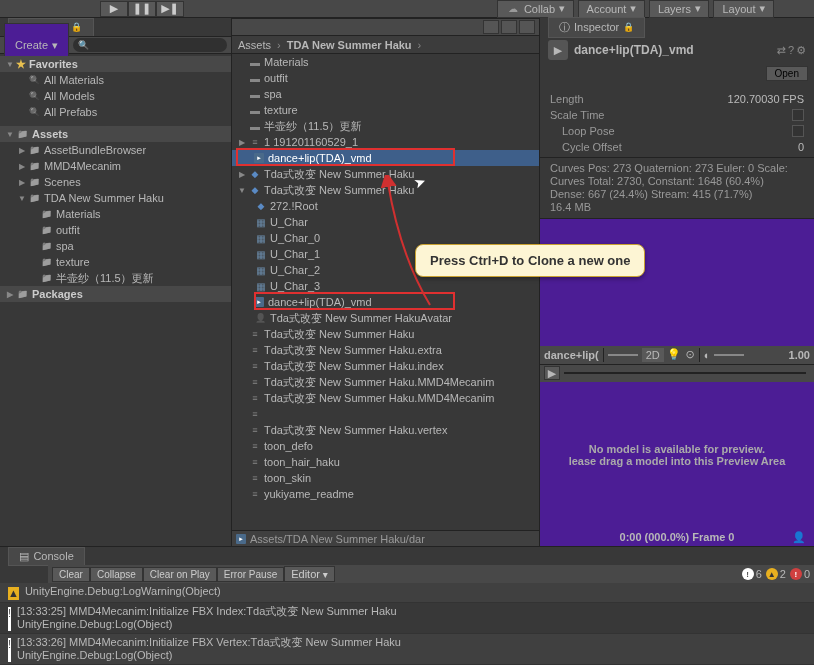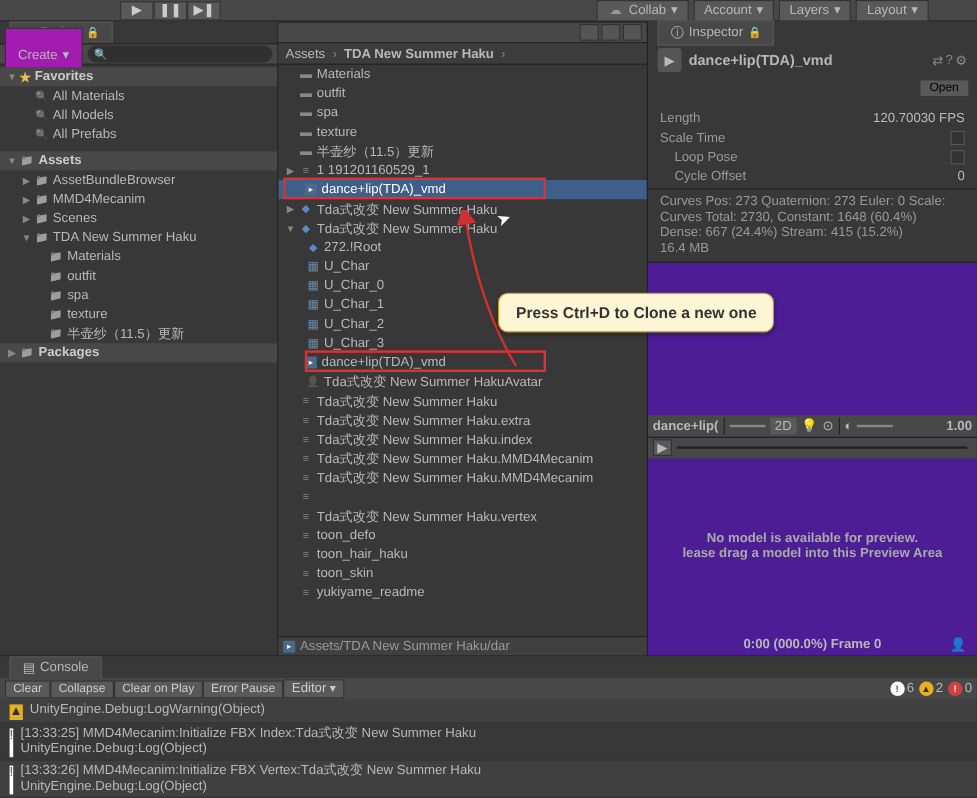--- a/index.html
+++ b/index.html
@@ -8,21 +8,21 @@
 .topbar .play-controls { display:flex; gap:0; }
 .topbar .play-btn { width:28px; height:16px; background:#595959; border:1px solid #333; display:flex; align-items:center; justify-content:center; color:#ccc; }
 .topbar .right-btns { margin-left:auto; display:flex; gap:4px; }
 .topbar .drop-btn { background:#595959; border:1px solid #333; padding:1px 8px; font-size:10px; display:flex; align-items:center; gap:4px; }
 .main-area { display:flex; height:528px; }
 .left-panel { width:232px; background:#383838; border-right:1px solid #222; display:flex; flex-direction:column; }
 .tab-header { height:18px; background:#383838; display:flex; align-items:center; padding-left:8px; }
 .tab { background:#484848; padding:2px 10px; border:1px solid #555; font-size:10px; display:flex; align-items:center; gap:4px; }
 .tab .lock { font-size:9px; }
 .toolbar-row { height:18px; background:#484848; border-top:1px solid #222; border-bottom:1px solid #222; display:flex; align-items:center; padding:0 4px; gap:4px; }
-.create-btn { background:#a21caf; border:1px solid #333; padding:15px 10px; font-size:10px; display:flex; align-items:flex-end; gap:4px; }
+.create-btn { background:#4c1d95; border:1px solid #333; padding:15px 10px; font-size:10px; display:flex; align-items:center; gap:4px; }
 .search-field { flex:1; background:#303030; border-radius:8px; height:14px; display:flex; align-items:center; padding:0 6px; }
 .tree { flex:1; overflow:auto; padding-top:2px; }
 .tree-row { display:flex; align-items:center; height:16px; padding-left:4px; cursor:default; }
 .tree-row .indent { display:inline-block; }
 .tree-row .fold { width:12px; color:#888; font-size:8px; text-align:center; }
 .tree-row .icon { width:14px; height:12px; display:flex; align-items:center; justify-content:center; margin-right:2px; }
 .favorites-head { background:#484848; font-weight:bold; color:#ccc; }
 .star { color:#e8c050; }
 .folder-icon::before { content:"📁"; font-size:9px; filter:grayscale(1) brightness(0.7); }
 .mag::before { content:"🔍"; font-size:9px; filter:grayscale(1) brightness(0.7); }
@@ -63,21 +63,21 @@
 .preview-toolbar .name { font-weight:bold; overflow:hidden; text-overflow:ellipsis; max-width:70px; white-space:nowrap; }
 .preview-toolbar .sep-v { width:1px; height:14px; background:#222; }
 .preview-toolbar .btn2d { background:#595959; padding:1px 4px; }
 .preview-toolbar .num { margin-left:auto; font-weight:bold; }
 .preview-controls { height:18px; background:#484848; border-top:1px solid #222; display:flex; align-items:center; padding:0 4px; }
 .preview-controls .play { width:16px; height:14px; background:#595959; border:1px solid #333; display:flex; align-items:center; justify-content:center; }
 .preview-controls .track { flex:1; height:2px; background:#222; margin:0 4px; }
 .preview-body { flex:1; display:flex; align-items:center; justify-content:center; text-align:center; font-size:11px; font-weight:bold; color:#aaa; padding:10px; position:relative; }
 .preview-footer { height:18px; display:flex; align-items:center; justify-content:center; font-size:10px; font-weight:bold; }
 .console-panel { height:119px; background:#383838; border-top:1px solid #222; display:flex; flex-direction:column; }
-.console-toolbar { height:18px; background:#484848; display:flex; align-items:center; padding:0 4px; gap:0; font-size:10px; }
+.console-toolbar { height:18px; background:#484848; display:flex; align-items:center; padding:0 4px; gap:0; font-size:10px;margin-left:48px; }
 .console-toolbar button { background:#595959; border:1px solid #333; padding:1px 6px; font-size:10px; color:#ccc; }
 .console-counts { margin-left:auto; display:flex; gap:4px; align-items:center; }
 .console-counts .badge { display:flex; align-items:center; gap:2px; }
 .console-counts .ic { width:12px; height:12px; border-radius:6px; display:flex; align-items:center; justify-content:center; font-size:8px; color:#fff; font-weight:bold; }
 .ic.info { background:#fff; color:#555; }
 .ic.warn { background:#e8b020; color:#333; }
 .ic.err { background:#d04040; }
 .console-log { flex:1; overflow:auto; }
 .log-row { display:flex; padding:2px 8px; border-bottom:1px solid #333; font-size:10px; line-height:13px; }
 .log-row:nth-child(odd){ background:#404040; }
@@ -412,21 +412,21 @@
           <span class="check"></span>
         </div>
       <div class="prop-row">
           <span class="label" style="padding-left:12px">Cycle Offset</span>
           <span class="val">0</span>
         </div>
     </div>
     <div class="stats-block">
       <div>Curves Pos: 273 Quaternion: 273 Euler: 0 Scale:</div>
       <div>Curves Total: 2730, Constant: 1648 (60.4%)</div>
-      <div>Dense: 667 (24.4%) Stream: 415 (15.2%)</div>
+      <div>Dense: 667 (24.4%) Stream: 415 (71.7%)</div>
       <div>16.4 MB</div>
     </div>
     <div class="preview-area">
       <div style="flex:1"></div>
       <div class="preview-toolbar">
         <span class="name">dance+lip(</span>
         <span class="sep-v"></span>
         <span style="width:30px;height:2px;background:#888;"></span>
         <span class="btn2d">2D</span>
         <span>💡</span>

